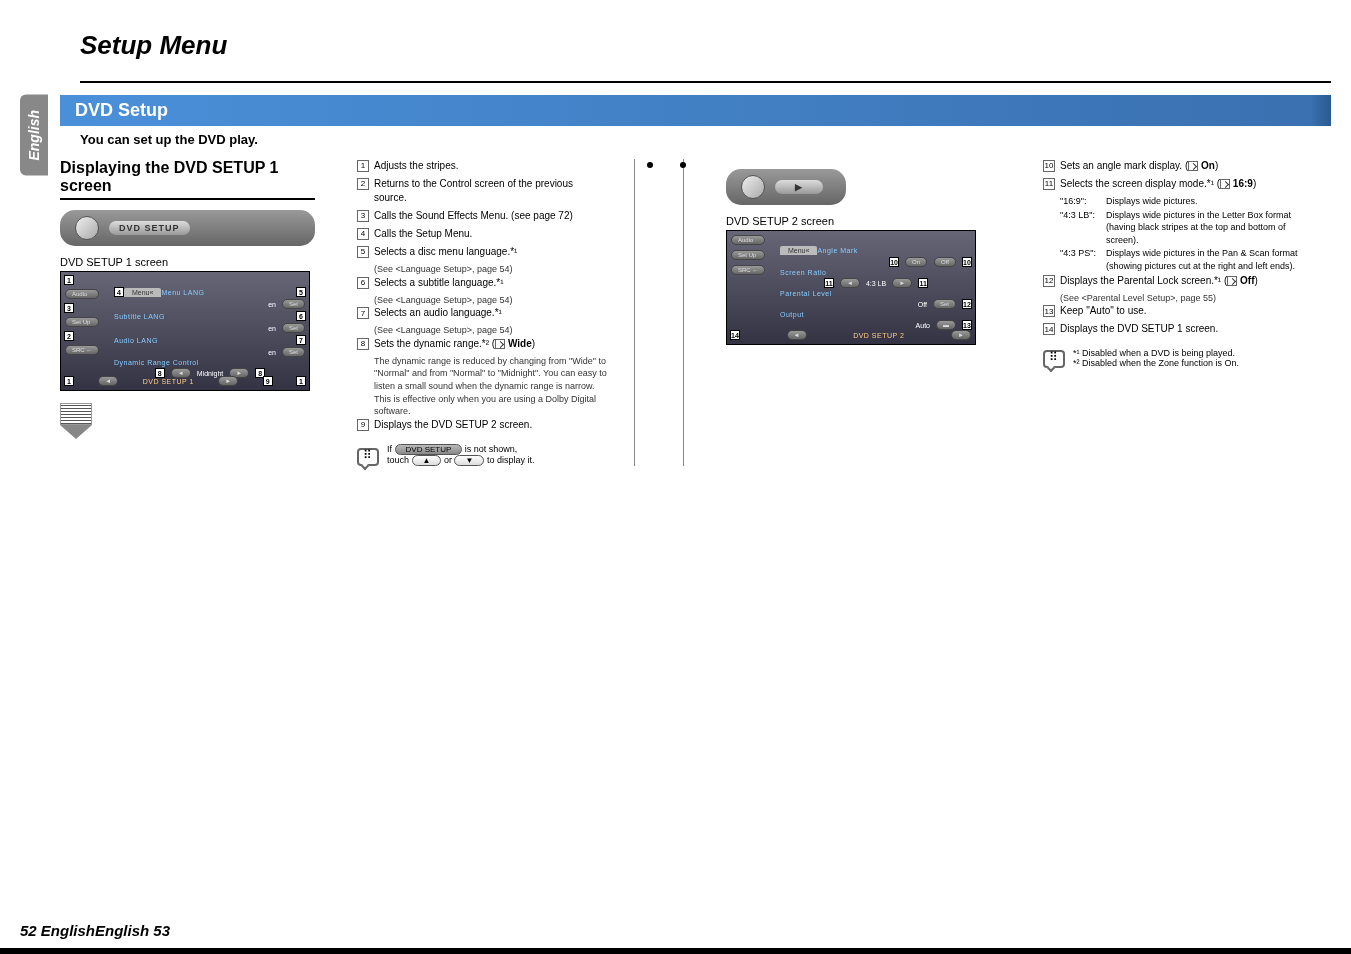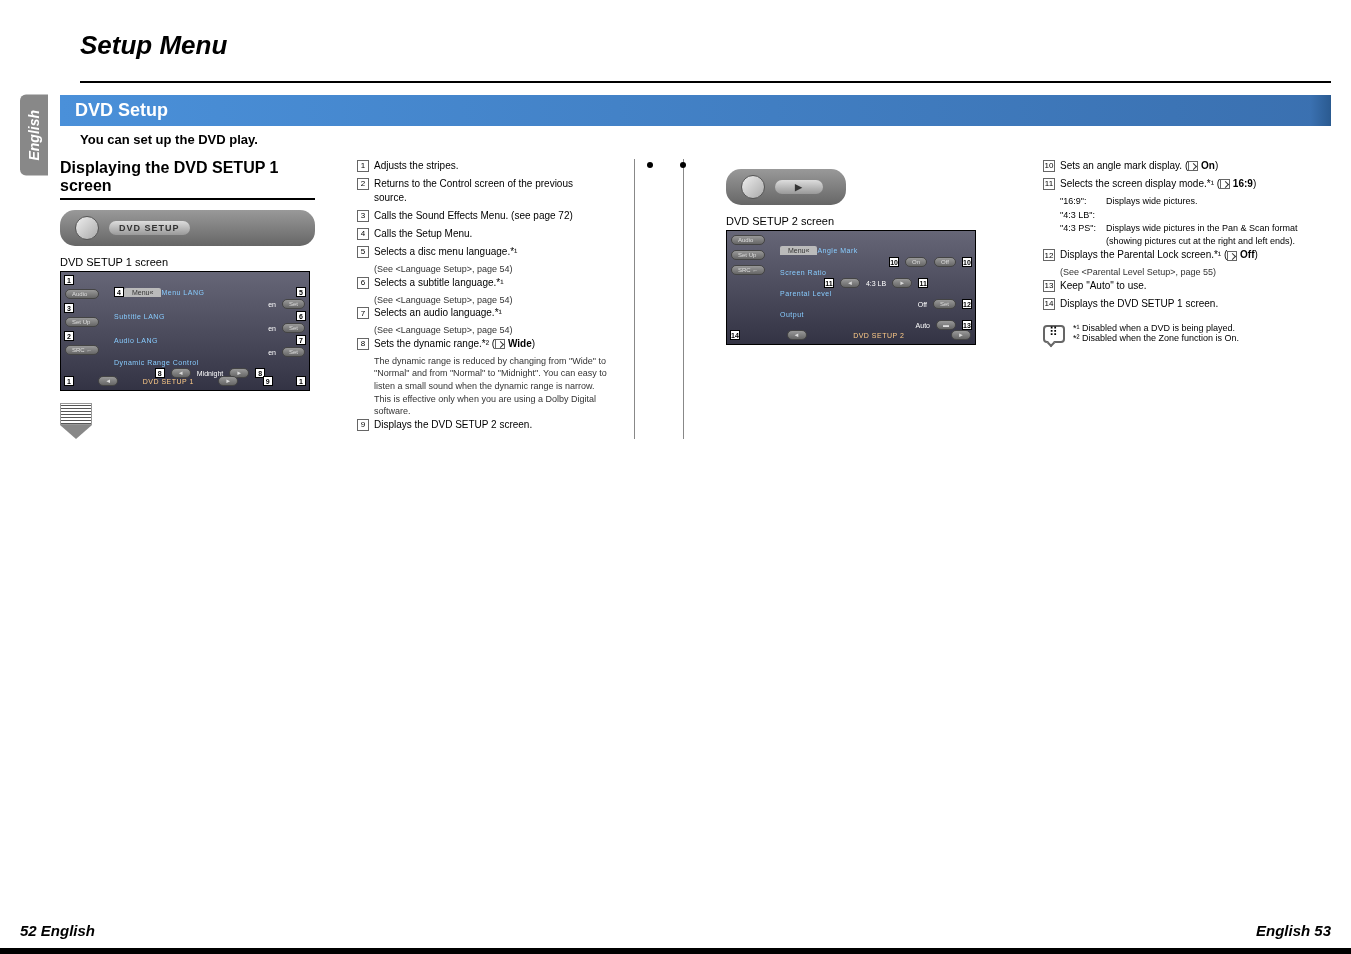--- a/index.html
+++ b/index.html
@@ -63,21 +63,21 @@
     .default-icon { display: inline-block; width: 10px; height: 10px; border: 1px solid #666; background: #fff; position: relative; vertical-align: middle; }
     .default-icon::after { content: ''; position: absolute; left: 2px; top: 2px; width: 4px; height: 4px; border-right: 1px solid #333; border-bottom: 1px solid #333; transform: rotate(-45deg); }
     
     .note-box { display: flex; gap: 8px; margin-top: 12px; font-size: 9px; align-items: flex-end; }
     .note-icon { width: 22px; height: 18px; border: 2px solid #666; border-radius: 4px; position: relative; flex-shrink: 0; }
     .note-icon::after { content: '⠿'; position: absolute; left: 4px; top: -2px; font-size: 12px; }
     .note-icon-tail { position: absolute; bottom: -5px; left: 3px; width: 6px; height: 6px; border-left: 2px solid #666; border-bottom: 2px solid #666; transform: rotate(-45deg); background: #fff; }
     .pill { display: inline-block; background: linear-gradient(to bottom, #bbb, #888); border-radius: 8px; padding: 0 10px; font-size: 8px; vertical-align: middle; border: 1px solid #555; }
     .pill-white { background: linear-gradient(to bottom, #fff, #ddd); }
     
-    .footer { position: absolute; bottom: 15px; left: 20px; right: 20px; display: flex; justify-content: space-between; font-style: italic; font-weight: bold; font-size: 15px; }
+    .footer { position: absolute; bottom: 15px; left: 20px; right: 20px; display: flex; font-style: italic; font-weight: bold; font-size: 15px; }
     .black-bar { position: absolute; bottom: 0; left: 0; right: 0; height: 6px; background: #000; }
     
     .def-list { font-size: 9px; margin-left: 17px; }
     .def-list div { display: flex; gap: 4px; margin-bottom: 1px; }
     .def-list .dk { min-width: 42px; }
   </style>
 </head>
 <body>
 
 <div class="header-area">
@@ -210,20 +210,29 @@
       <li>
           <div class="desc-sub" style="white-space:pre-line">The dynamic range is reduced by changing from "Wide" to "Normal" and from "Normal" to "Midnight". You can easy to listen a small sound when the dynamic range is narrow.
 This is effective only when you are using a Dolby Digital software.</div>
         </li>
       <li class="desc-item">
           <span class="desc-num">9</span>
           <span class="desc-text">Displays the DVD SETUP 2 screen.</span>
         </li>
     </ul>
 
+    <div class="note-box">
+      <div class="note-icon">
+          <div class="note-icon-tail"></div>
+        </div>
+      <div>
+        <span>If </span><span class="pill">DVD SETUP</span><span> is not shown,</span><br>
+        <span>touch </span><span class="pill pill-white">▲</span><span> or </span><span class="pill pill-white">▼</span><span> to display it.</span>
+      </div>
+    </div>
   </div>
 
   <div class="column col3"></div>
 
   <div class="column col4">
 
     <div class="dvd-setup-btn" style="width:120px">
       <div class="icon-disc"></div>
       <div class="btn-label" style="padding:2px 20px">▶</div>
     </div>
@@ -294,20 +303,21 @@
           <span class="desc-text"><span>Selects the screen display mode.*¹ (</span><span class="default-icon"></span> <b>16:9</b><span>)</span></span>
         </li>
       <li>
           <div class="def-list">
         <div>
               <span class="dk">"16:9":</span>
               <span>Displays wide pictures.</span>
             </div>
         <div>
               <span class="dk">"4:3 LB":</span>
+              <span>Displays wide pictures in the Letter Box format (having black stripes at the top and bottom of screen).</span>
             </div>
         <div>
               <span class="dk">"4:3 PS":</span>
               <span>Displays wide pictures in the Pan &amp; Scan format (showing pictures cut at the right and left ends).</span>
             </div>
       </div>
         </li>
       <li class="desc-item">
           <span class="desc-num">12</span>
           <span class="desc-text"><span>Displays the Parental Lock screen.*¹ (</span><span class="default-icon"></span> <b>Off</b><span>)</span></span>

